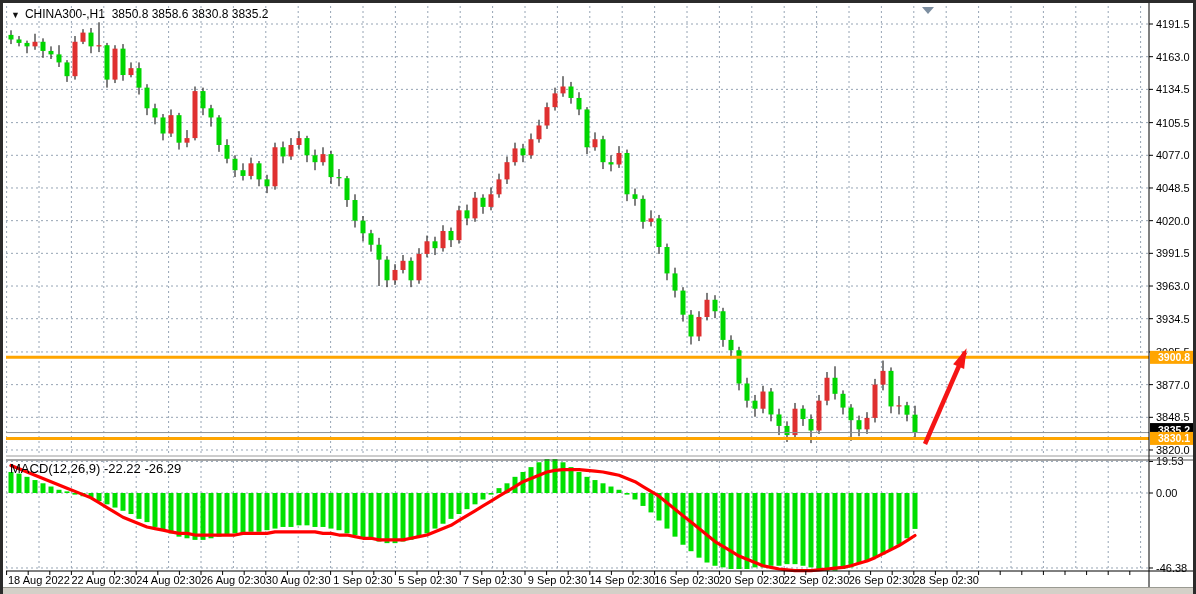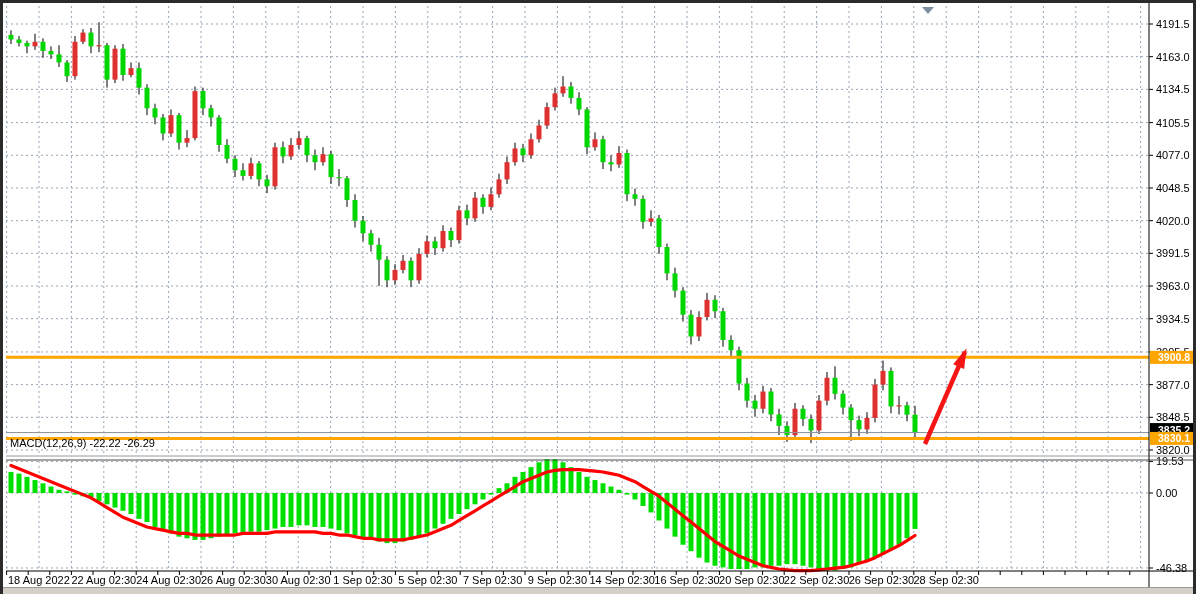--- a/index.html
+++ b/index.html
@@ -2,21 +2,21 @@
 <html><head>
 <meta charset="utf-8">
 <style>
   html,body{margin:0;padding:0;background:#e4e4e4;font-family:"Liberation Sans",sans-serif;}
   #window{position:relative;width:1196px;height:594px;background:#ffffff;overflow:hidden;
           border-top:3px solid #2b2b2b;border-left:3px solid #2b2b2b;border-right:3px solid #2b2b2b;
           box-sizing:border-box;}
   #canvas{position:absolute;left:0;top:0;}
   #title-bar{position:absolute;left:8px;top:4px;font-size:12px;color:#000;white-space:nowrap;z-index:5;}
   #title-bar .dd{font-size:9px;color:#111;margin-right:5px;}
-  #macd-label{position:absolute;left:7px;top:434px;font-size:11px;color:#000;white-space:nowrap;z-index:5;}
+  #macd-label{position:absolute;left:7px;top:458px;font-size:13px;color:#000;white-space:nowrap;z-index:5;}
   #bottom-strip{position:absolute;left:0;bottom:0;width:100%;height:6px;background:#d4d0c8;border-top:1px solid #9a9a92;z-index:4;}
 </style>
 </head>
 <body>
 
 <div id="window">
   <svg id="canvas" width="1196" height="594">
       <rect x="0" y="0" width="1196" height="594" fill="#ffffff"></rect>
       <line x1="3.6" y1="3" x2="3.6" y2="452" stroke="#96a4b4" stroke-width="1" stroke-dasharray="2,3"></line>
       <line x1="3.6" y1="458" x2="3.6" y2="568" stroke="#96a4b4" stroke-width="1" stroke-dasharray="2,3"></line>
@@ -563,17 +563,20 @@
       <text x="878.4" y="581" fill="#000000" font-size="11" font-family="&quot;Liberation Sans&quot;,sans-serif" text-anchor="middle">26 Sep 02:30</text>
       <text x="943.1999999999999" y="581" fill="#000000" font-size="11" font-family="&quot;Liberation Sans&quot;,sans-serif" text-anchor="middle">28 Sep 02:30</text>
       <rect x="1147" y="420.0692100000002" width="46" height="13" fill="#000000"></rect>
       <text x="1155" y="430.5692100000002" fill="#ffffff" font-size="10.5" font-family="&quot;Liberation Sans&quot;,sans-serif" font-weight="bold">3835.2</text>
       <rect x="1147" y="347.8456899999998" width="46" height="13" fill="#ffa500"></rect>
       <text x="1155" y="358.3456899999998" fill="#ffffff" font-size="10.5" font-family="&quot;Liberation Sans&quot;,sans-serif" font-weight="bold">3900.8</text>
       <rect x="1147" y="428.91738000000015" width="46" height="13" fill="#ffa500"></rect>
       <text x="1155" y="439.41738000000015" fill="#ffffff" font-size="10.5" font-family="&quot;Liberation Sans&quot;,sans-serif" font-weight="bold">3830.1</text>
     </svg>
 
+  <div id="title-bar">
+    <span class="dd">▼</span><span>CHINA300-,H1</span>&nbsp;&nbsp;<span>3850.8 3858.6 3830.8 3835.2</span>
+  </div>
 
   <div id="macd-label">MACD(12,26,9) -22.22 -26.29</div>
 
   <div id="bottom-strip"></div>
 </div>
 
 </body></html>

